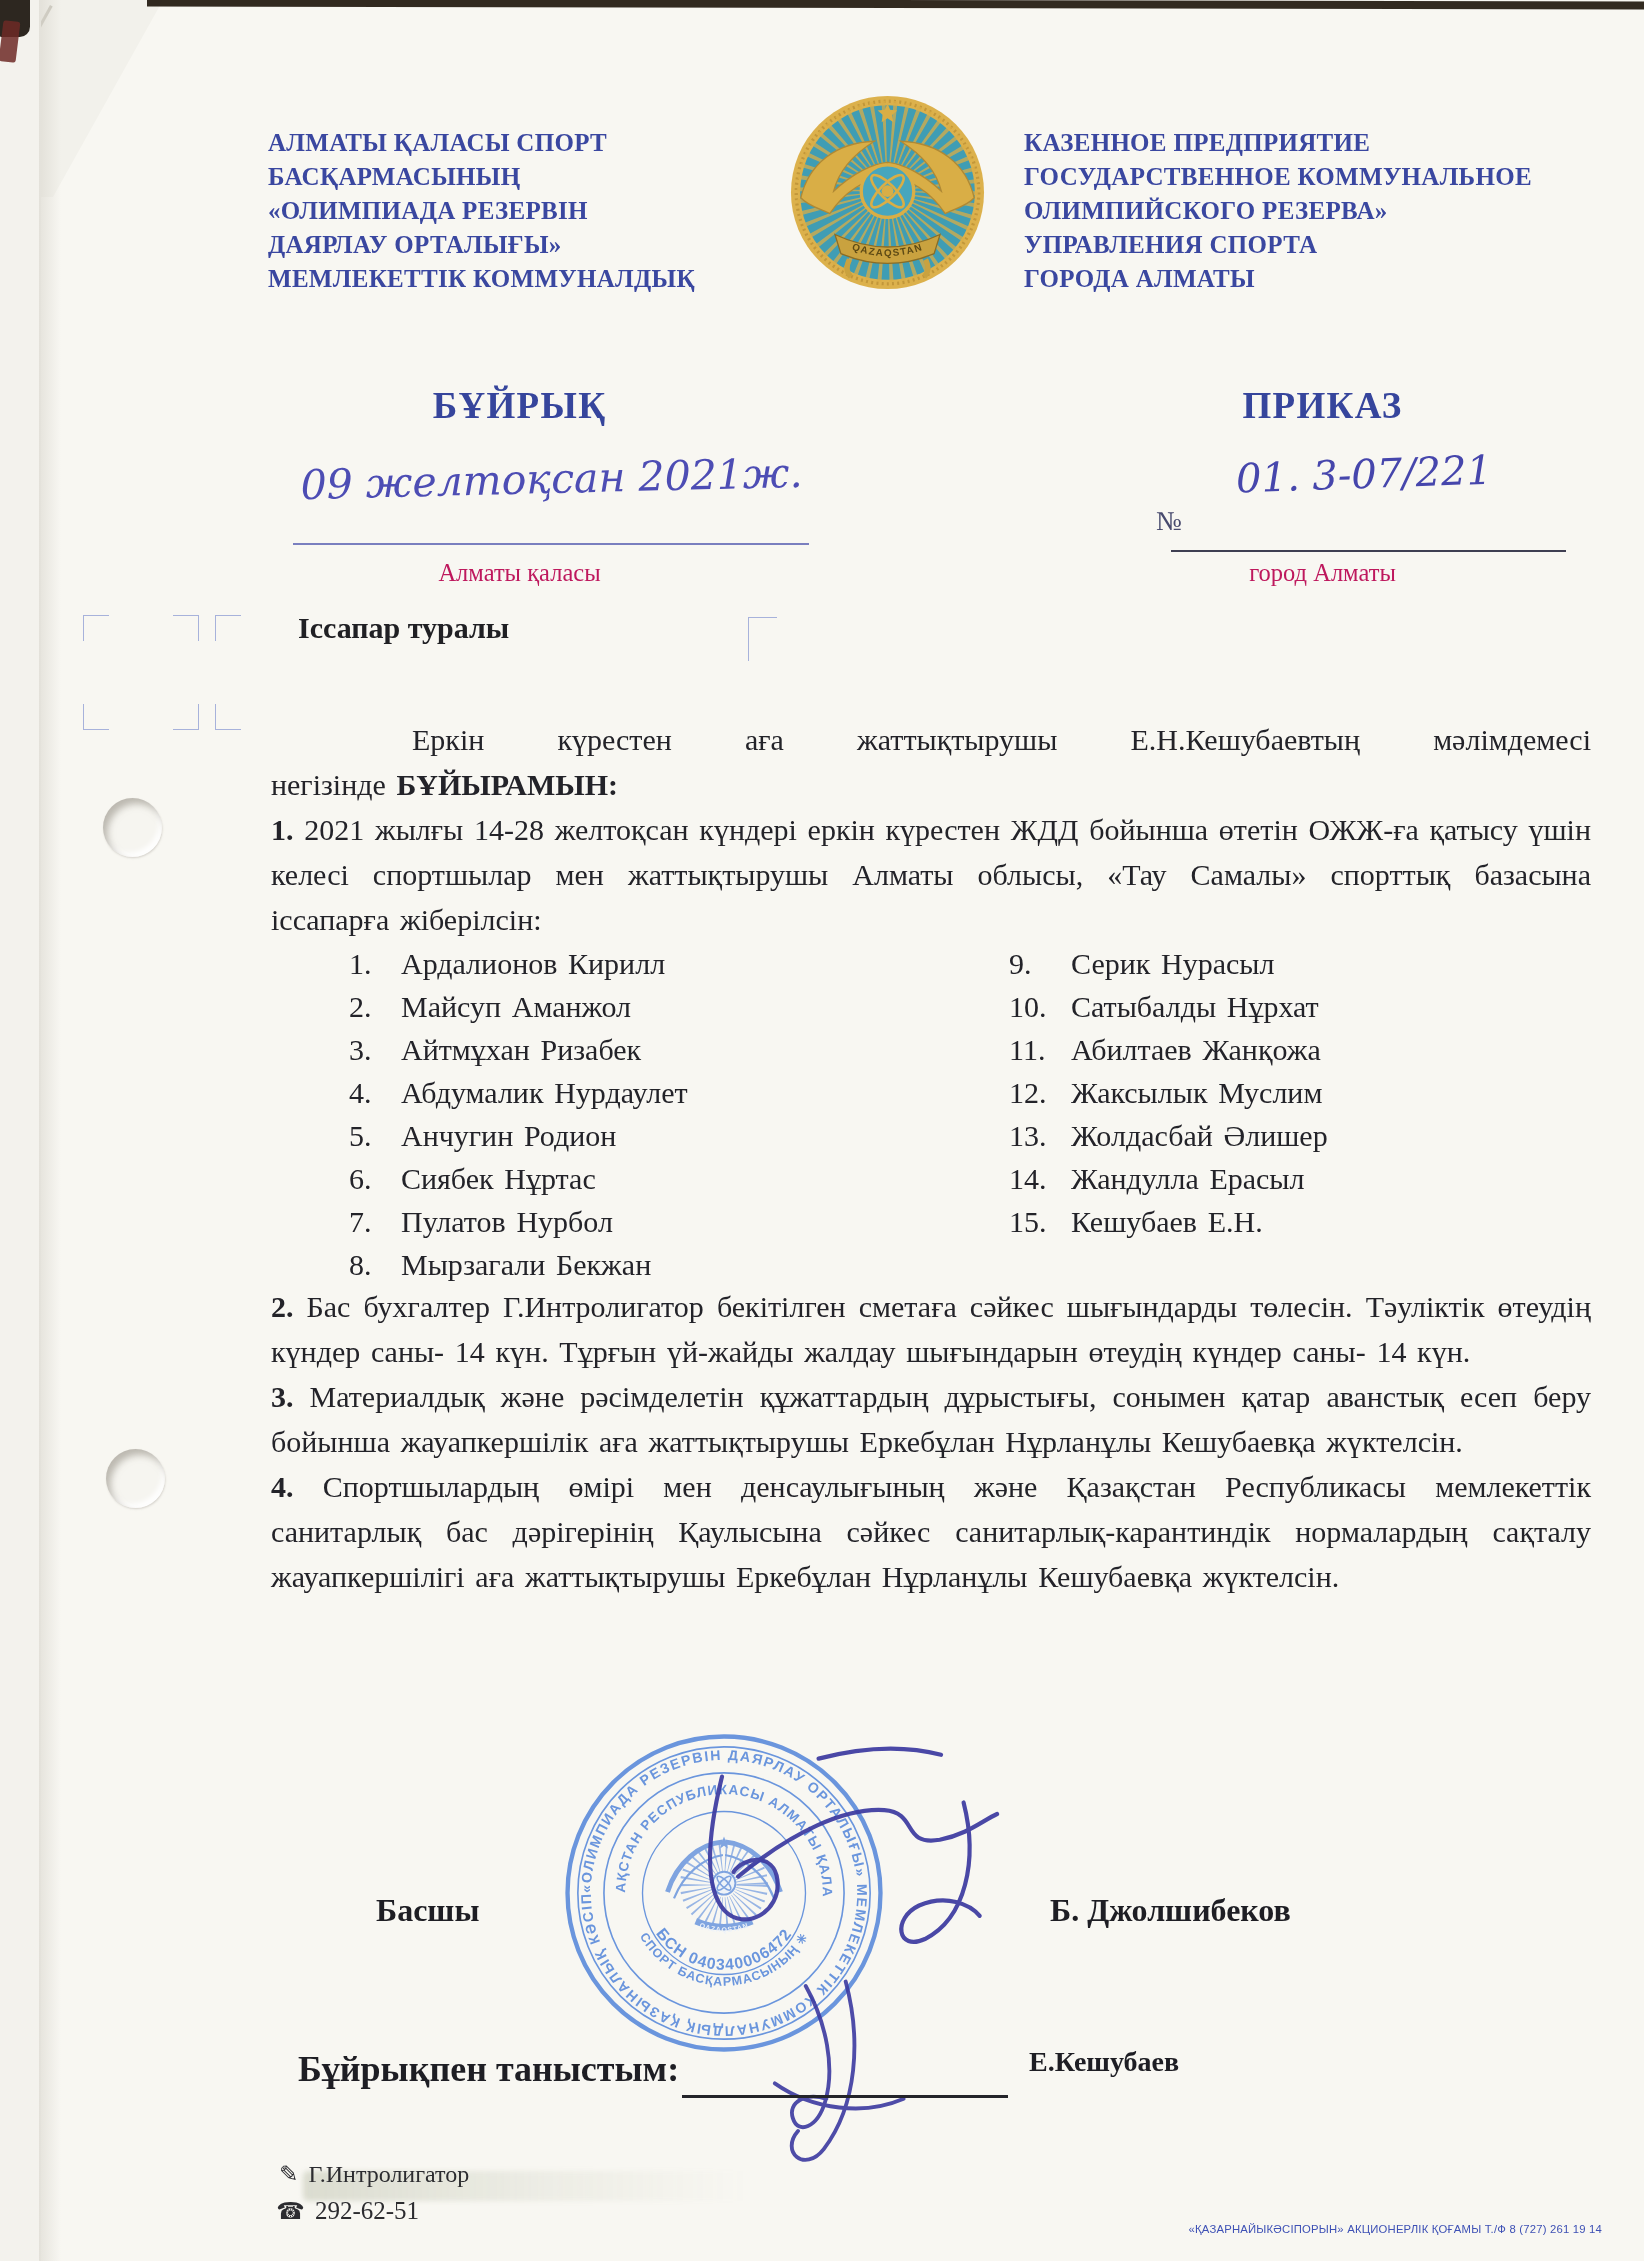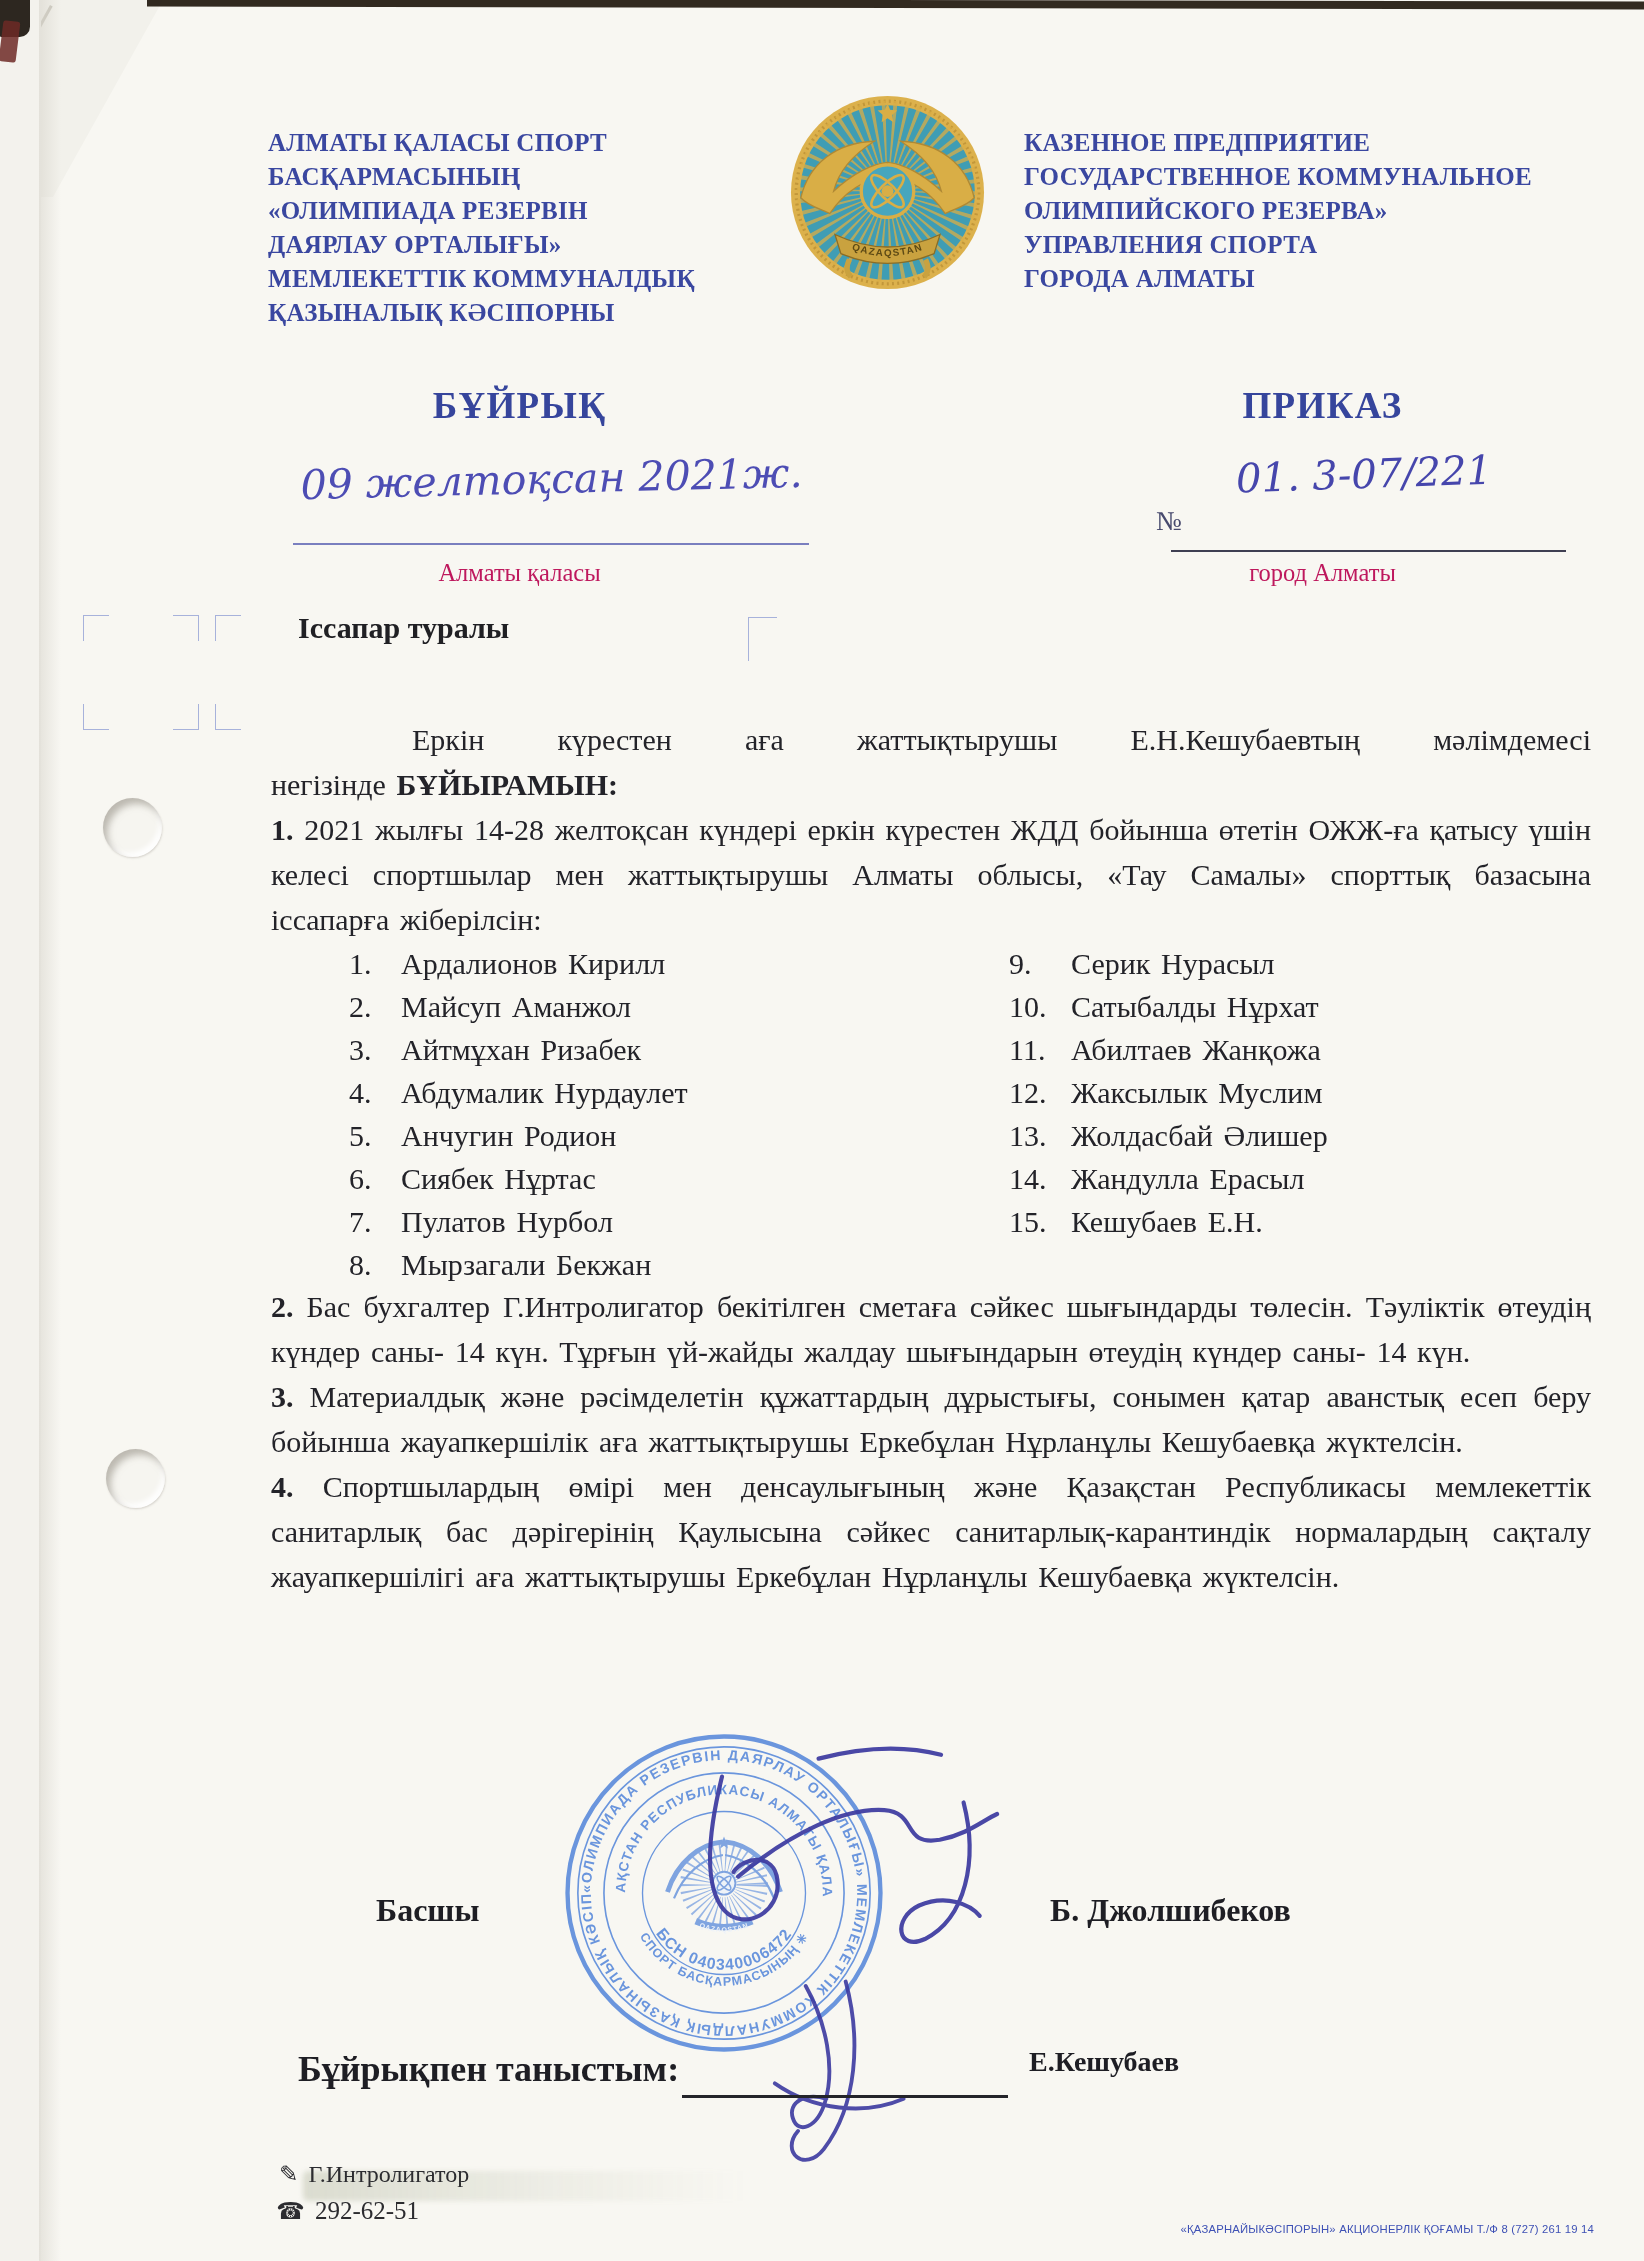--- a/index.html
+++ b/index.html
@@ -67,21 +67,21 @@
   #head-label{left:376px;top:1892px;font-size:32px;font-weight:bold;color:#1e1e24;}
   #head-name{left:1050px;top:1892px;font-size:32px;font-weight:bold;color:#1e1e24;}
   #ack-label{left:298px;top:2048px;font-size:36px;font-weight:bold;color:#1e1e24;}
   #ack-line{left:682px;top:2095px;width:326px;height:2.6px;background:#24242a;}
   #ack-name{left:1029px;top:2046px;font-size:28px;font-weight:bold;color:#1e1e24;}
   
   .footer-row{font-size:24px;color:#2c2c30;white-space:nowrap;}
   #footer-exec{left:279px;top:2161px;}
   #footer-phone{left:276px;top:2197px;font-size:25px;}
   .f-icon{display:inline-block;font-family:"DejaVu Sans",sans-serif;margin-right:10.3px;font-size:23px;color:#2c2c30;}
-  #bottom-note{right:51px;top:2223px;font-size:11.3px;font-family:"Liberation Sans",sans-serif;color:#3e51b5;letter-spacing:0.2px;text-align:center;}
+  #bottom-note{right:43px;top:2223px;font-size:11.3px;font-family:"Liberation Sans",sans-serif;color:#3e51b5;letter-spacing:0.2px;text-align:center;}
 </style>
 </head>
 <body>
 
 <div class="abs" id="corner-cut"></div>
 <div class="abs" id="corner-line"></div>
 <div class="abs" id="edge-top"></div>
 <div class="abs" id="edge-left"></div>
 <div class="abs" id="edge-left-shadow"></div>
 <div class="abs" id="smudge-black"></div>
@@ -96,21 +96,20 @@
 <div class="abs crop crop-bl" style="left:215px;top:704px;"></div>
 <div class="abs crop crop-tl" style="left:748px;top:617px;width:28px;height:43px;"></div>
 <div class="abs" id="ghost-stamp"></div>
 
 <div class="abs org" id="org-kk">
   <div>АЛМАТЫ ҚАЛАСЫ СПОРТ</div>
   <div>БАСҚАРМАСЫНЫҢ</div>
   <div>«ОЛИМПИАДА РЕЗЕРВІН</div>
   <div>ДАЯРЛАУ ОРТАЛЫҒЫ»</div>
   <div>МЕМЛЕКЕТТІК КОММУНАЛДЫҚ</div>
-  <div>ҚАЗЫНАЛЫҚ КӘСІПОРНЫ</div>
 </div>
 
 <div class="abs" id="emblem">
   <svg viewBox="0 0 300 300" width="197" height="201">
     <circle cx="150" cy="150" r="147" fill="#dcb14c"></circle>
     <circle cx="150" cy="150" r="139" fill="none" stroke="#c2973a" stroke-width="5" stroke-dasharray="3,5"></circle>
     <circle cx="150" cy="150" r="133" fill="#3f9db4"></circle>
     <circle cx="150" cy="148" r="88" fill="none" stroke="#d9ae46" stroke-width="100" stroke-dasharray="4,8" opacity=".75"></circle>
     <path id="wingL" d="M18,158 C30,106 72,74 130,72 C98,92 76,116 68,148 C98,120 128,106 150,104 L150,124 C114,130 84,150 62,182 C50,176 28,170 18,158 Z" fill="#d9ae46" stroke="#b08934" stroke-width="2"></path>
     <use href="#wingL" transform="translate(300,0) scale(-1,1)"></use>

